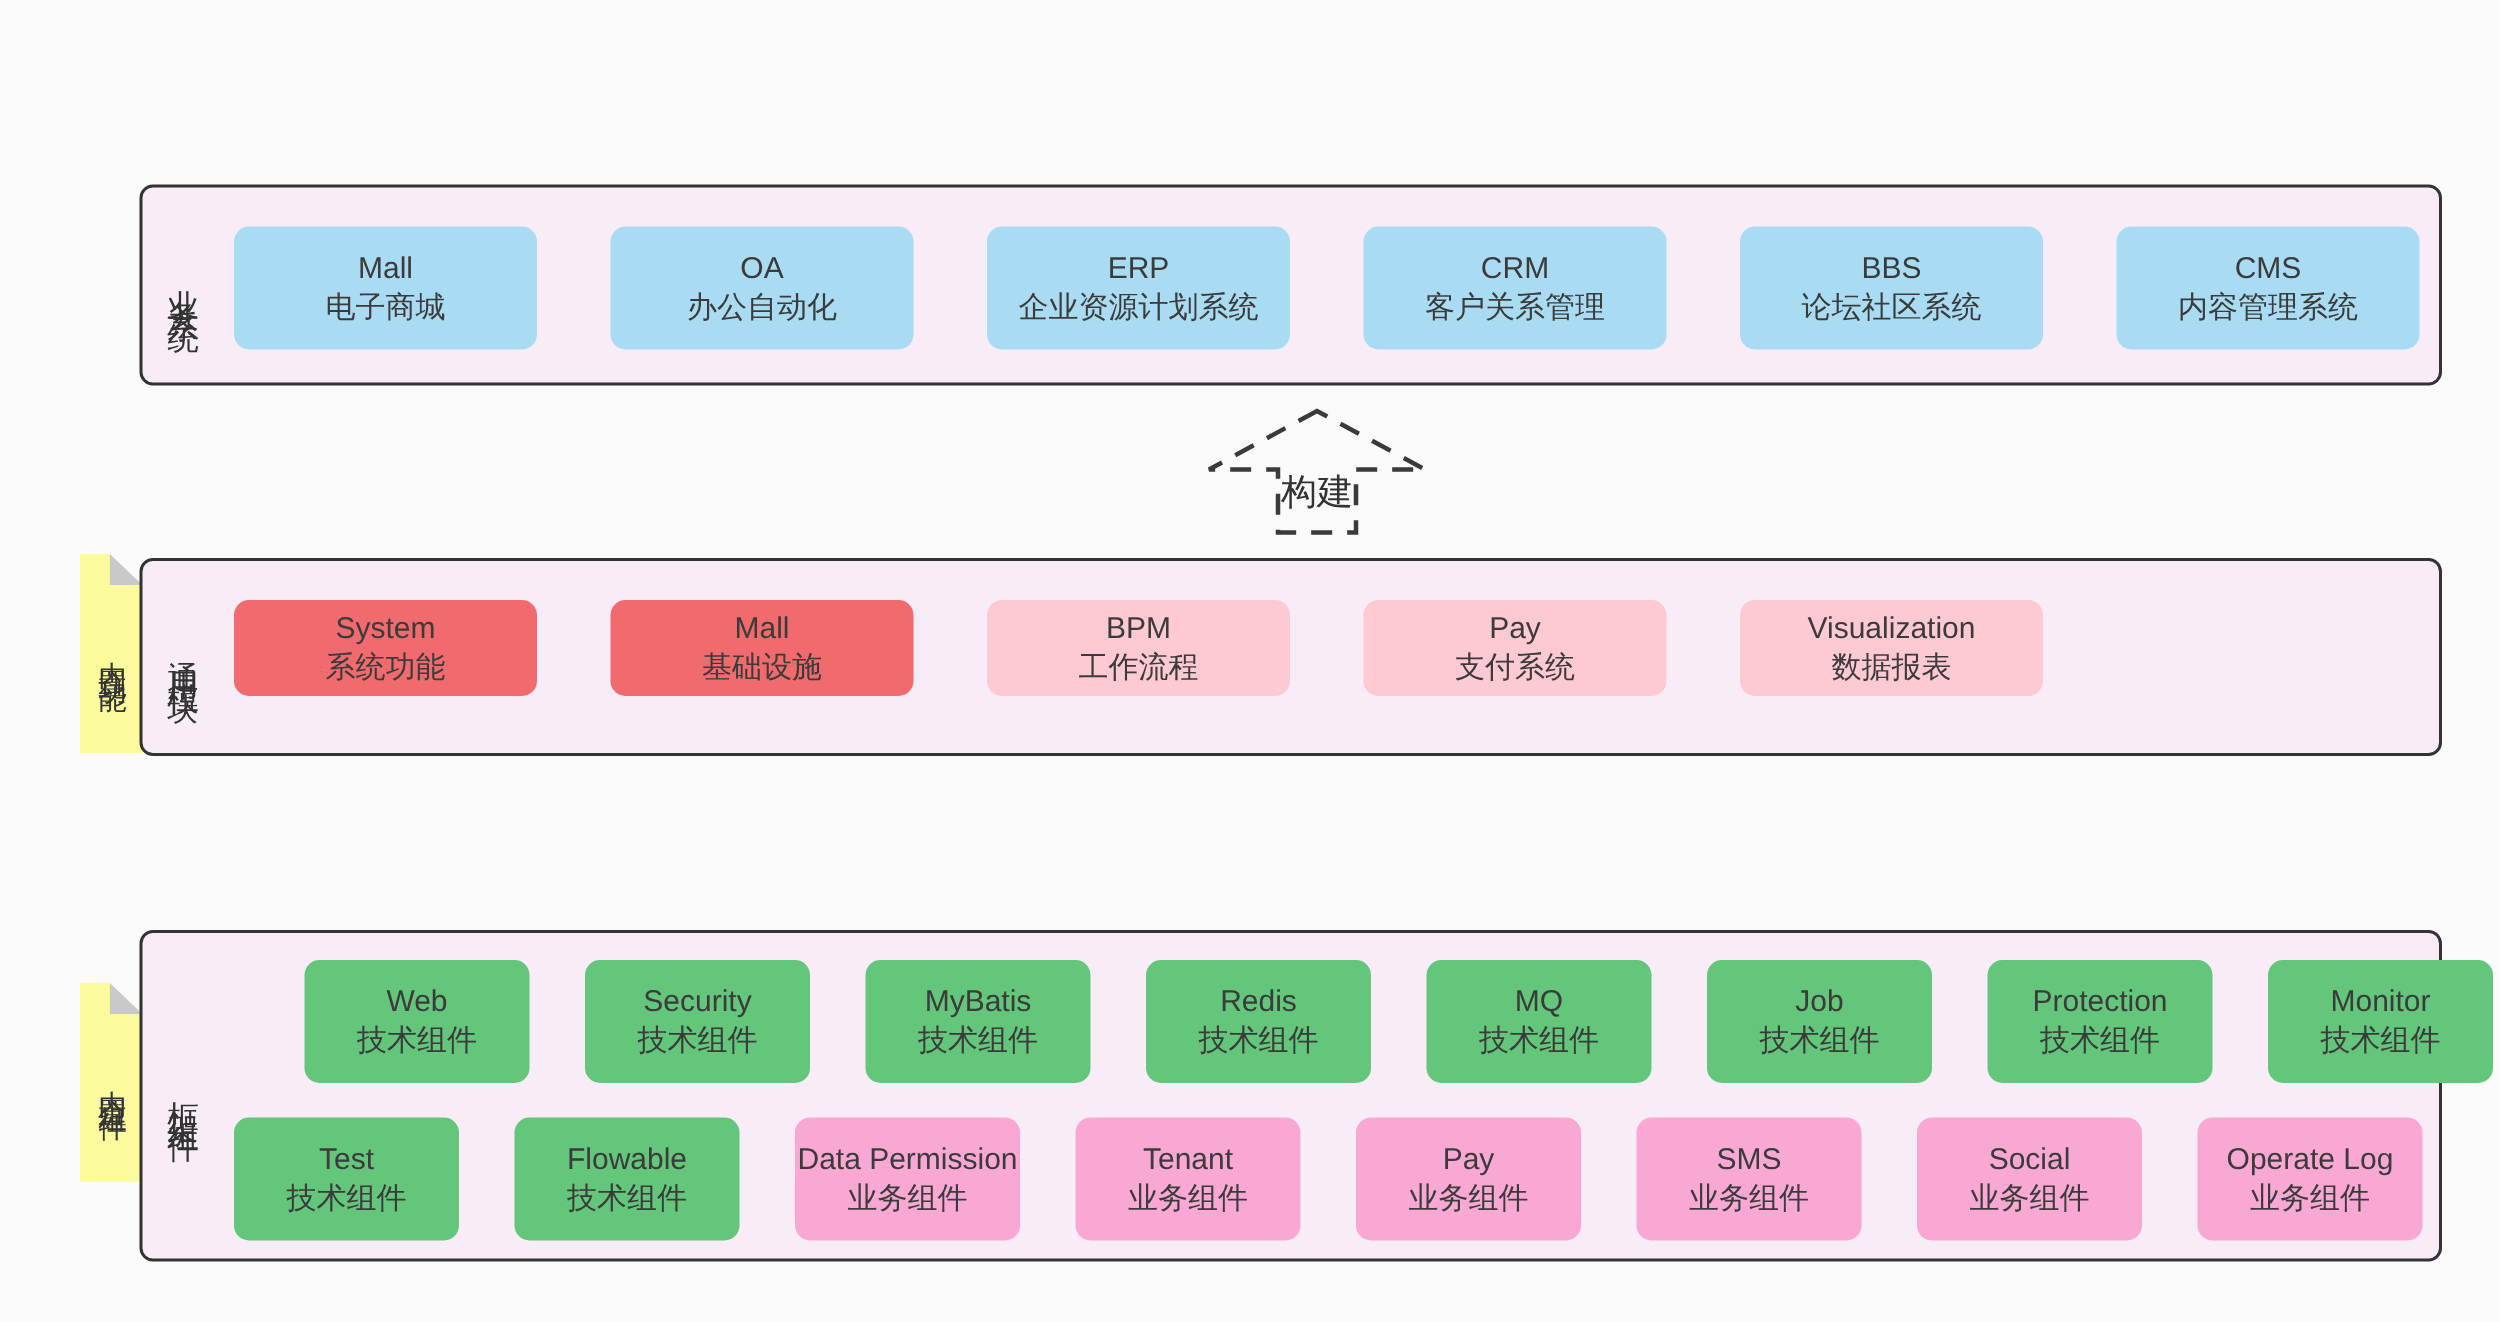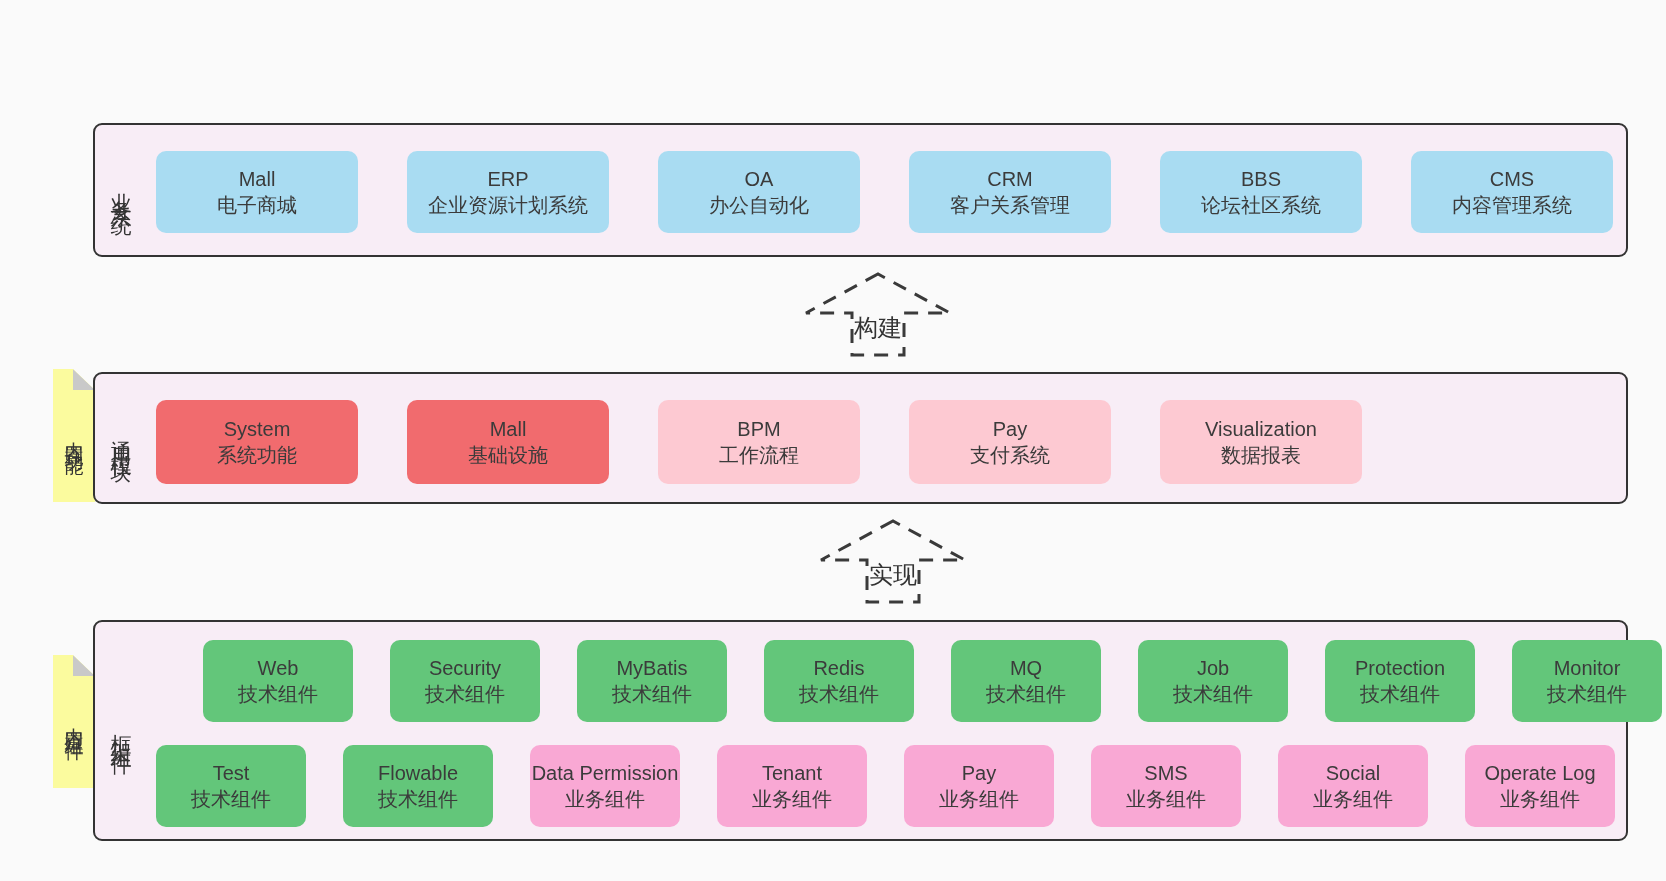--- a/index.html
+++ b/index.html
@@ -31,21 +31,21 @@
   .band-business .row{top:26px;}
   .band-modules  .row{top:26px;}
   .band-components .row.r1{top:18px;margin-left:47px;}
   .band-components .row.r2{top:123px;}
   .box{
     border-radius:10px;display:flex;flex-direction:column;
     align-items:center;justify-content:center;
     text-align:center;font-size:20px;line-height:26px;
   }
   .row-6 .box{width:202px;height:82px;}
-  .band-modules .row-6 .box{height:84px;}
+  .band-modules .row-6 .box{height:64px;}
   .row-8 .box{width:150px;height:82px;}
   .blue {background:#a9dcf2;}
   .red  {background:#f16b6e;}
   .pink {background:#fdc9d2;}
   .green{background:#63c67a;}
   .lgreen{background:#f9a8d4;}
   .box-title,.box-subtitle{width:100%;}
   
   .arrow{position:absolute;width:160px;height:94px;z-index:0;}
   .arrow-1{left:798px;top:268px;}
@@ -89,26 +89,26 @@
   </div>
 
   <div class="band band-business">
     <div class="band-label">业务系统</div>
     <div class="row row-6">
       <div class="box blue">
         <div class="box-title">Mall</div>
         <div class="box-subtitle">电子商城</div>
       </div>
       <div class="box blue">
+        <div class="box-title">OA</div>
+        <div class="box-subtitle">办公自动化</div>
+      </div>
+      <div class="box blue">
         <div class="box-title">ERP</div>
         <div class="box-subtitle">企业资源计划系统</div>
-      </div>
-      <div class="box blue">
-        <div class="box-title">OA</div>
-        <div class="box-subtitle">办公自动化</div>
       </div>
       <div class="box blue">
         <div class="box-title">CRM</div>
         <div class="box-subtitle">客户关系管理</div>
       </div>
       <div class="box blue">
         <div class="box-title">BBS</div>
         <div class="box-subtitle">论坛社区系统</div>
       </div>
       <div class="box blue">
@@ -144,26 +144,20 @@
         <div class="box-title">Pay</div>
         <div class="box-subtitle">支付系统</div>
       </div>
       <div class="box pink">
         <div class="box-title">Visualization</div>
         <div class="box-subtitle">数据报表</div>
       </div>
     </div>
   </div>
 
-  <div class="arrow arrow-2">
-    <svg width="160" height="94" viewBox="0 0 160 94">
-      <polygon points="80,6 8,45 54,45 54,87 106,87 106,45 152,45" fill="none" stroke="#3a3a3a" stroke-width="3" stroke-dasharray="14 10"></polygon>
-    </svg>
-    <div class="arrow-label">实现</div>
-  </div>
 
   <div class="band band-components">
     <div class="band-label">框架组件</div>
     <div class="row row-8 r1">
       <div class="box green">
         <div class="box-title">Web</div>
         <div class="box-subtitle">技术组件</div>
       </div>
       <div class="box green">
         <div class="box-title">Security</div>

